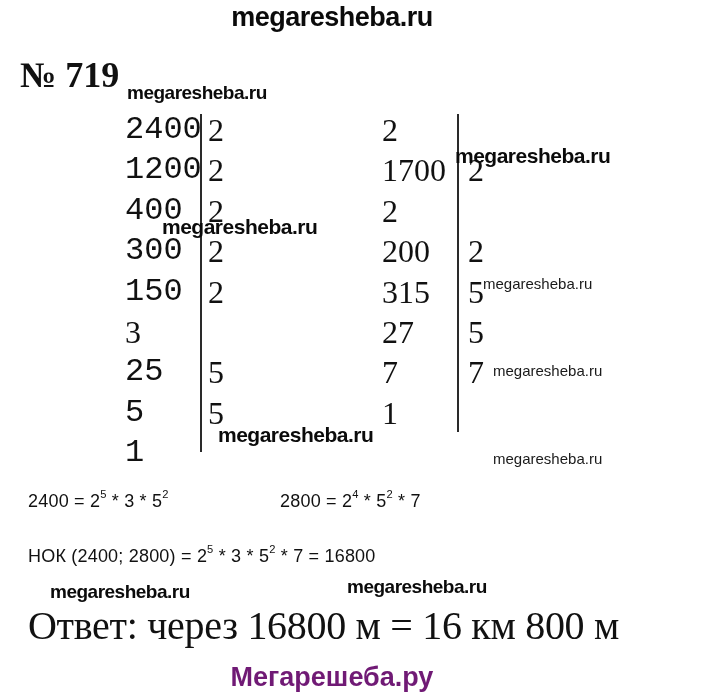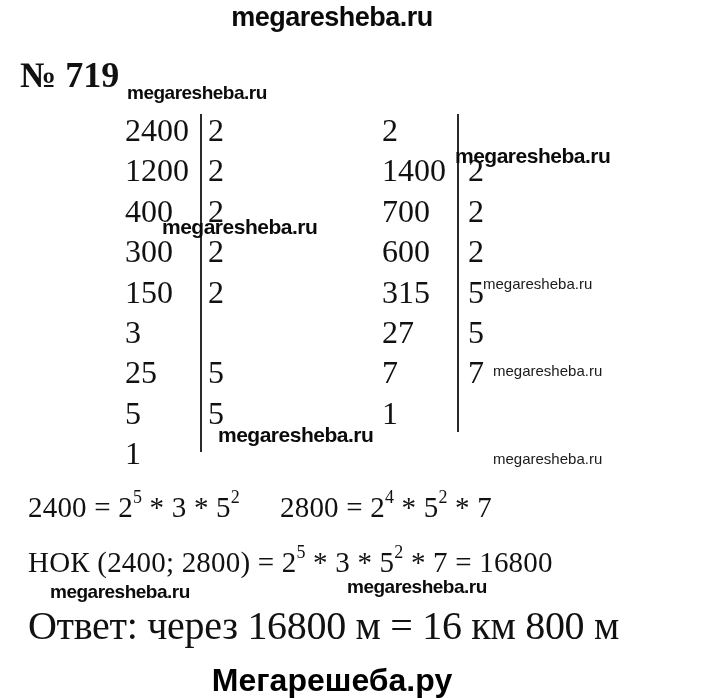--- a/index.html
+++ b/index.html
@@ -37,52 +37,52 @@
     font-weight: 400;
     font-size: 15px;
     color: #1a1a1a;
     white-space: nowrap;
   }
   .footer-brand {
     left: 0; right: 0; top: 662px;
     text-align: center;
     font-family: "Liberation Sans", sans-serif;
     font-weight: 700;
-    font-size: 32px;
-    color: #000000;
+    font-size: 27px;
+    color: #701a75;
   }
 
   
   .problem-number {
     left: 20px; top: 54px;
     font-size: 36px;
     font-weight: 700;
     font-family: "Liberation Serif", serif;
   }
 
   
   .ftable {
     top: 110px;
     font-size: 32px;
     line-height: 40.4px;
     font-family: "Liberation Serif", serif;
   }
   .frow { display: flex; height: 40.4px; }
   .frow .dividend { display: inline-block; }
-  .ftable-left .dividend  { width: 83px; }
+  .ftable-left .dividend  { width: 83px; font-family: Liberation Mono, monospace; }
   .ftable-right .dividend { width: 86px; }
   .divisor-bar {
     width: 2px;
     background: #2a2a2a;
   }
 
   
   .eq {
-    font-size: 29px;
-    font-family: Liberation Serif, serif;
+    font-size: 18px;
+    font-family: Liberation Sans, sans-serif;
     white-space: nowrap;
     letter-spacing: 0.2px;
   }
   .eq sup {
     font-size: 0.62em;
     position: relative;
     top: -0.15em;
   }
   .answer-line {
     font-size: 40px;
@@ -139,29 +139,28 @@
       <span class="divisor"></span>
     </div>
   </div>
   <div class="abs divisor-bar" style="left:200px; top:114px; height:338px;"></div>
 
   <div class="abs ftable ftable-right" style="left:382px;">
     <div class="frow">
       <span class="divisor">2</span>
     </div>
     <div class="frow">
-      <span class="dividend">1400</span>
-      <span class="divisor">2</span>
-    </div>
-    <div class="frow">
-      <span class="dividend">700</span>
-      <span class="divisor">2</span>
-    </div>
-    <div class="frow">
-      <span class="dividend">600</span>
+      <span class="dividend">1700</span>
+      <span class="divisor">2</span>
+    </div>
+    <div class="frow">
+      <span class="divisor">2</span>
+    </div>
+    <div class="frow">
+      <span class="dividend">200</span>
       <span class="divisor">2</span>
     </div>
     <div class="frow">
       <span class="dividend">315</span>
       <span class="divisor">5</span>
     </div>
     <div class="frow">
       <span class="dividend">27</span>
       <span class="divisor">5</span>
     </div>

